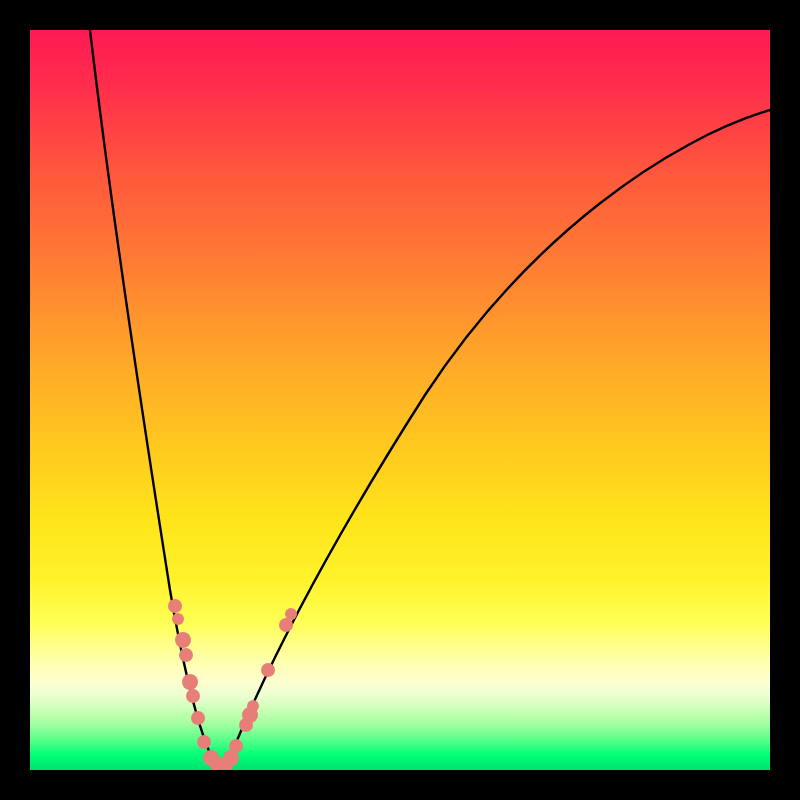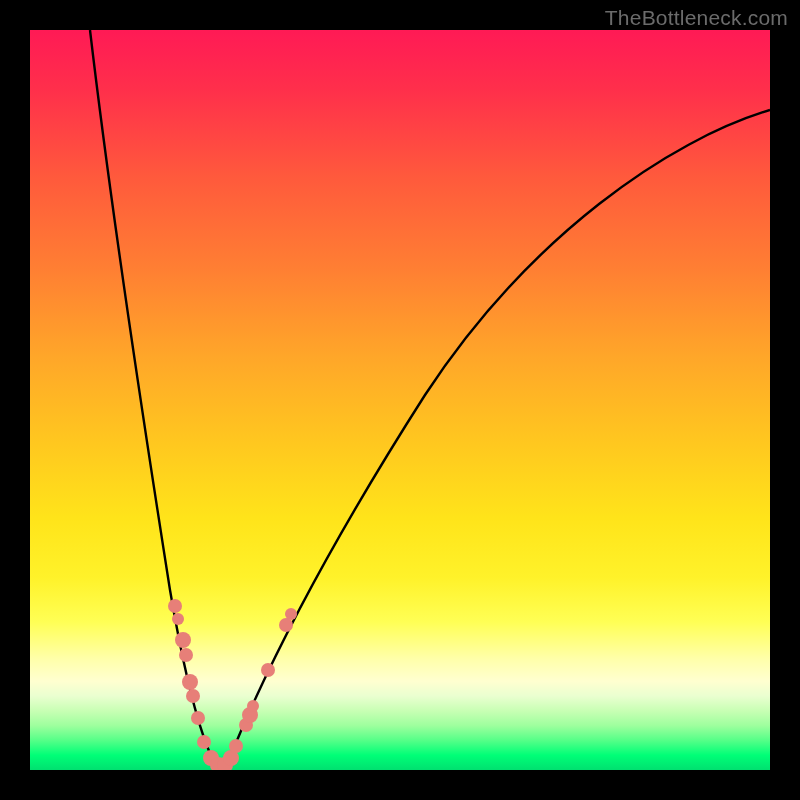--- a/index.html
+++ b/index.html
@@ -99,14 +99,13 @@
         <circle cx="216" cy="695" r="7"></circle>
         <circle cx="220" cy="685" r="8"></circle>
         <circle cx="223" cy="676" r="6"></circle>
         <circle cx="238" cy="640" r="7"></circle>
         <circle cx="256" cy="595" r="7"></circle>
         <circle cx="261" cy="584" r="6"></circle>
       </g>
     </svg>
   </div>
 
-  <div class="watermark">TheBottleneck.com</div>
 </div>
 
 </body></html>

